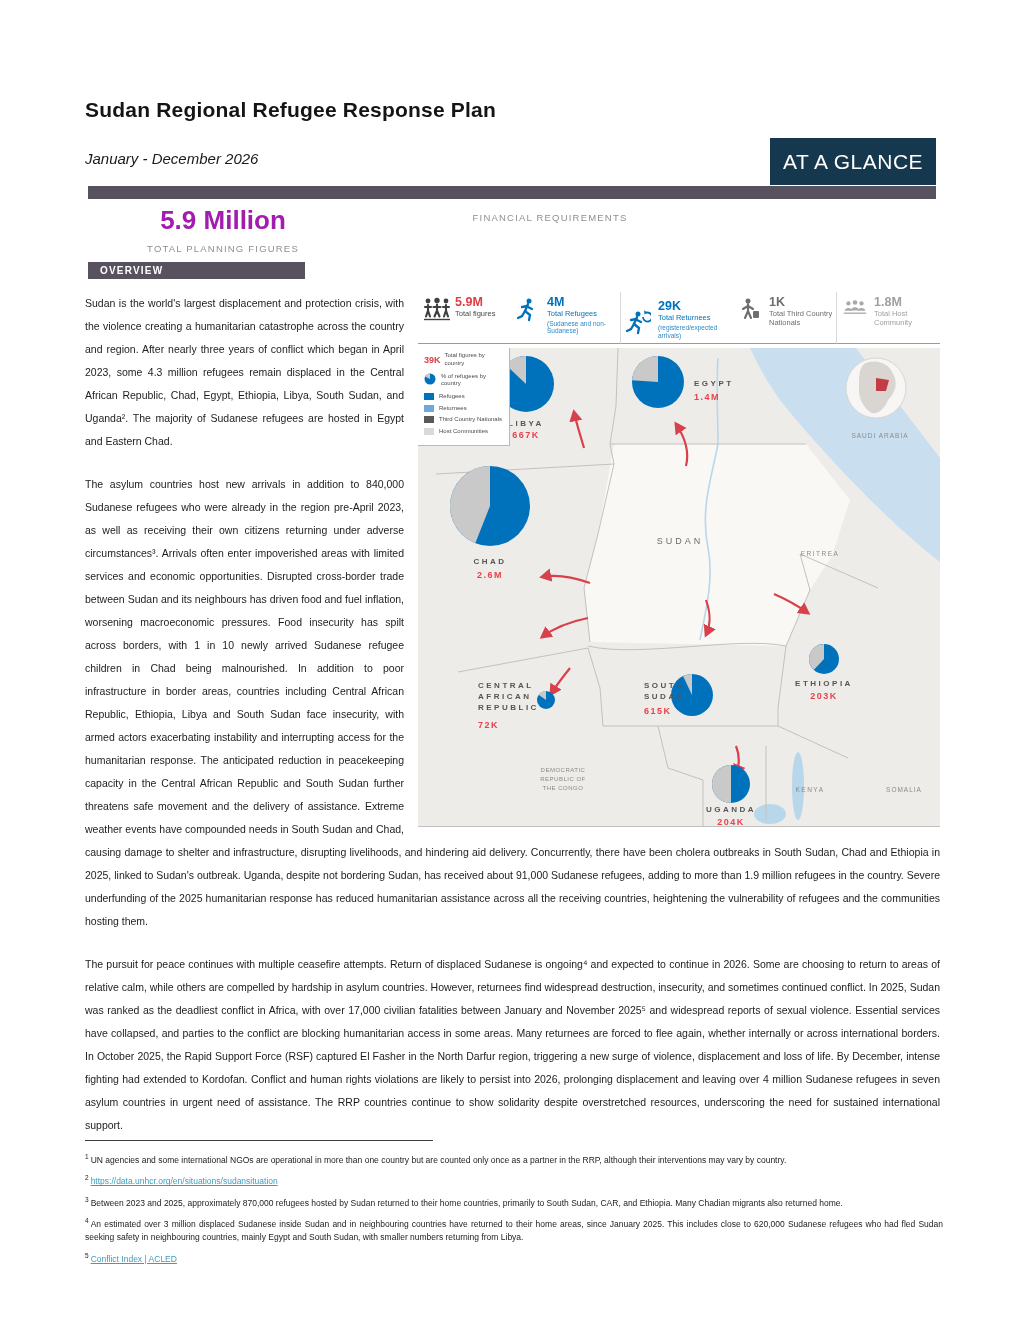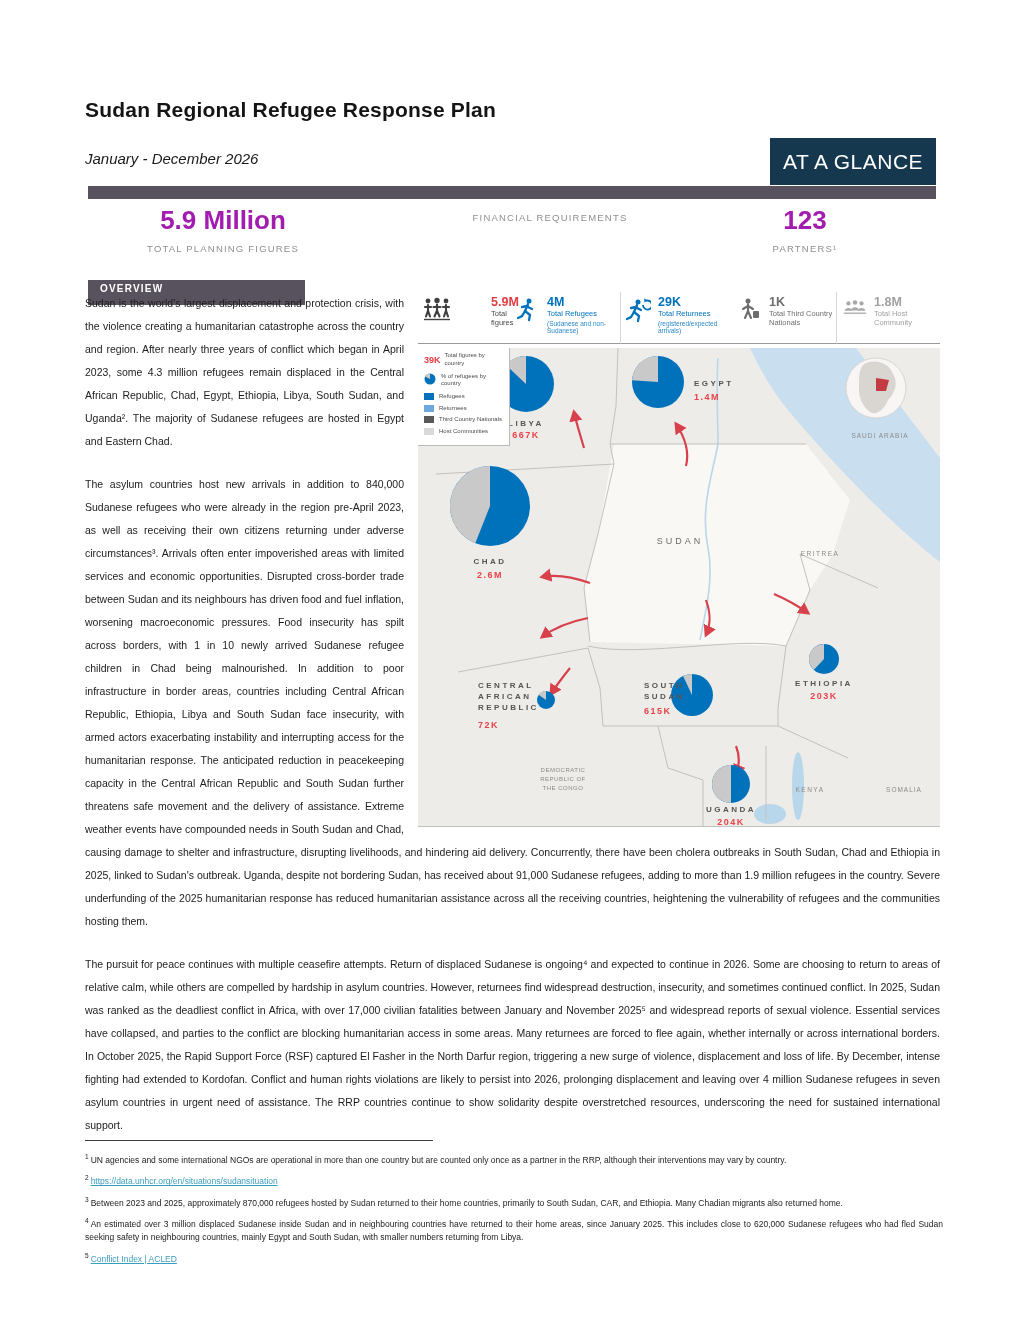--- a/index.html
+++ b/index.html
@@ -10,41 +10,41 @@
   .doc-date{position:absolute;left:85px;top:150px;font-size:15px;font-style:italic;color:#1a1a1a;}
   .glance{position:absolute;left:770px;top:138px;width:166px;height:47px;background:#16384e;color:#fff;
           font-size:21px;font-weight:400;text-align:center;line-height:47px;letter-spacing:.5px;}
   .topbar{position:absolute;left:88px;top:186px;width:848px;height:13px;background:#57525e;}
 
   .stat{position:absolute;top:205px;text-align:center;}
   .stat .v{font-size:26px;font-weight:700;color:#a21caf;}
   .stat .l{margin-top:7px;font-size:9.5px;color:#8f8f8f;letter-spacing:1.2px;}
   #stat1{left:88px;width:270px;} #stat2{left:380px;width:340px;} #stat3{left:700px;width:210px;}
 
-  .sectionbar{position:absolute;left:88px;top:280px;width:217px;height:25px;background:#57525e;color:#fff;
+  .sectionbar{position:absolute;left:88px;top:262px;width:217px;height:17px;background:#57525e;color:#fff;
               font-size:10px;font-weight:700;letter-spacing:1.2px;line-height:17px;padding-left:12px;box-sizing:border-box;}
 
   .content{position:absolute;left:85px;top:292px;width:855px;}
   .content p{text-align:justify;margin:0 0 20px 0;font-size:10.5px;line-height:23px;color:#1c1c1c;}
 
   
   .figure{float:right;width:522px;margin:0 0 6px 14px;position:relative;border-bottom:1px solid #c2c0bd;}
   .ig-stats{display:flex;height:56px;align-items:flex-start;}
   .ig-cell{display:flex;box-sizing:border-box;padding:3px 2px 4px 4px;border-bottom:1.5px solid #9a9a9a;height:52px;}
   .ig-cell.sep{border-left:1px solid #d8d8d8;}
   .ig-icon{flex:0 0 30px;margin-right:3px;margin-top:2px;}
   .ig-text{display:flex;flex-direction:column;line-height:1.15;}
   .ig-val{font-size:12.5px;font-weight:700;}
   .ig-lab{font-size:7.5px;margin-top:1px;}
   .ig-sub{font-size:6.5px;margin-top:1px;opacity:.85;}
   .c-red .ig-val{color:#e23b43;} .c-red .ig-lab{color:#4a4a4a;}
   .c-blue .ig-val,.c-blue .ig-lab,.c-blue .ig-sub{color:#0072bc;}
   .c-gray .ig-val,.c-gray .ig-lab{color:#6e6e6e;}
   .c-lgray .ig-val,.c-lgray .ig-lab{color:#a0a0a0;}
-  #cell1{width:92px;gap:36px;} #cell2{width:110px;} #cell3{width:112px;} #cell4{width:104px;} #cell5{width:104px;}
+  #cell1{width:92px;} #cell2{width:110px;} #cell3{width:112px;align-items:flex-end;} #cell4{width:104px;} #cell5{width:104px;}
 
   #map-svg{display:block;background:#fff;}
   text{font-family:"Liberation Sans","DejaVu Sans",sans-serif;}
   .cname{font-size:8px;fill:#555;letter-spacing:2.5px;font-weight:700;}
   .cval{font-size:9px;fill:#e8424a;letter-spacing:1.5px;font-weight:700;}
 
   .legend{position:absolute;left:0;top:56px;width:92px;background:#fff;border-right:1px solid #b9b9b9;
           border-bottom:1px solid #b9b9b9;padding:4px 4px 6px 6px;box-sizing:border-box;}
   .leg-row{display:flex;align-items:center;margin-bottom:4px;}
   .leg-big{font-size:9px;font-weight:700;color:#e23b43;margin-right:4px;}
@@ -67,24 +67,20 @@
   <div class="doc-date">January - December 2026</div>
   <div class="glance">AT A GLANCE</div>
   <div class="topbar"></div>
 
   <div class="stat" id="stat1">
     <div class="v">5.9 Million</div>
     <div class="l">TOTAL PLANNING FIGURES</div>
   </div>
   <div class="stat" id="stat2">
     <div class="l">FINANCIAL REQUIREMENTS</div>
-  </div>
-  <div class="stat" id="stat3">
-    <div class="v">123</div>
-    <div class="l">PARTNERS¹</div>
   </div>
 
   <div class="sectionbar">OVERVIEW</div>
 
   <div class="content">
 
     <div class="figure">
       <div class="ig-stats">
         <div class="ig-cell c-red" id="cell1">
           <span class="ig-icon">

